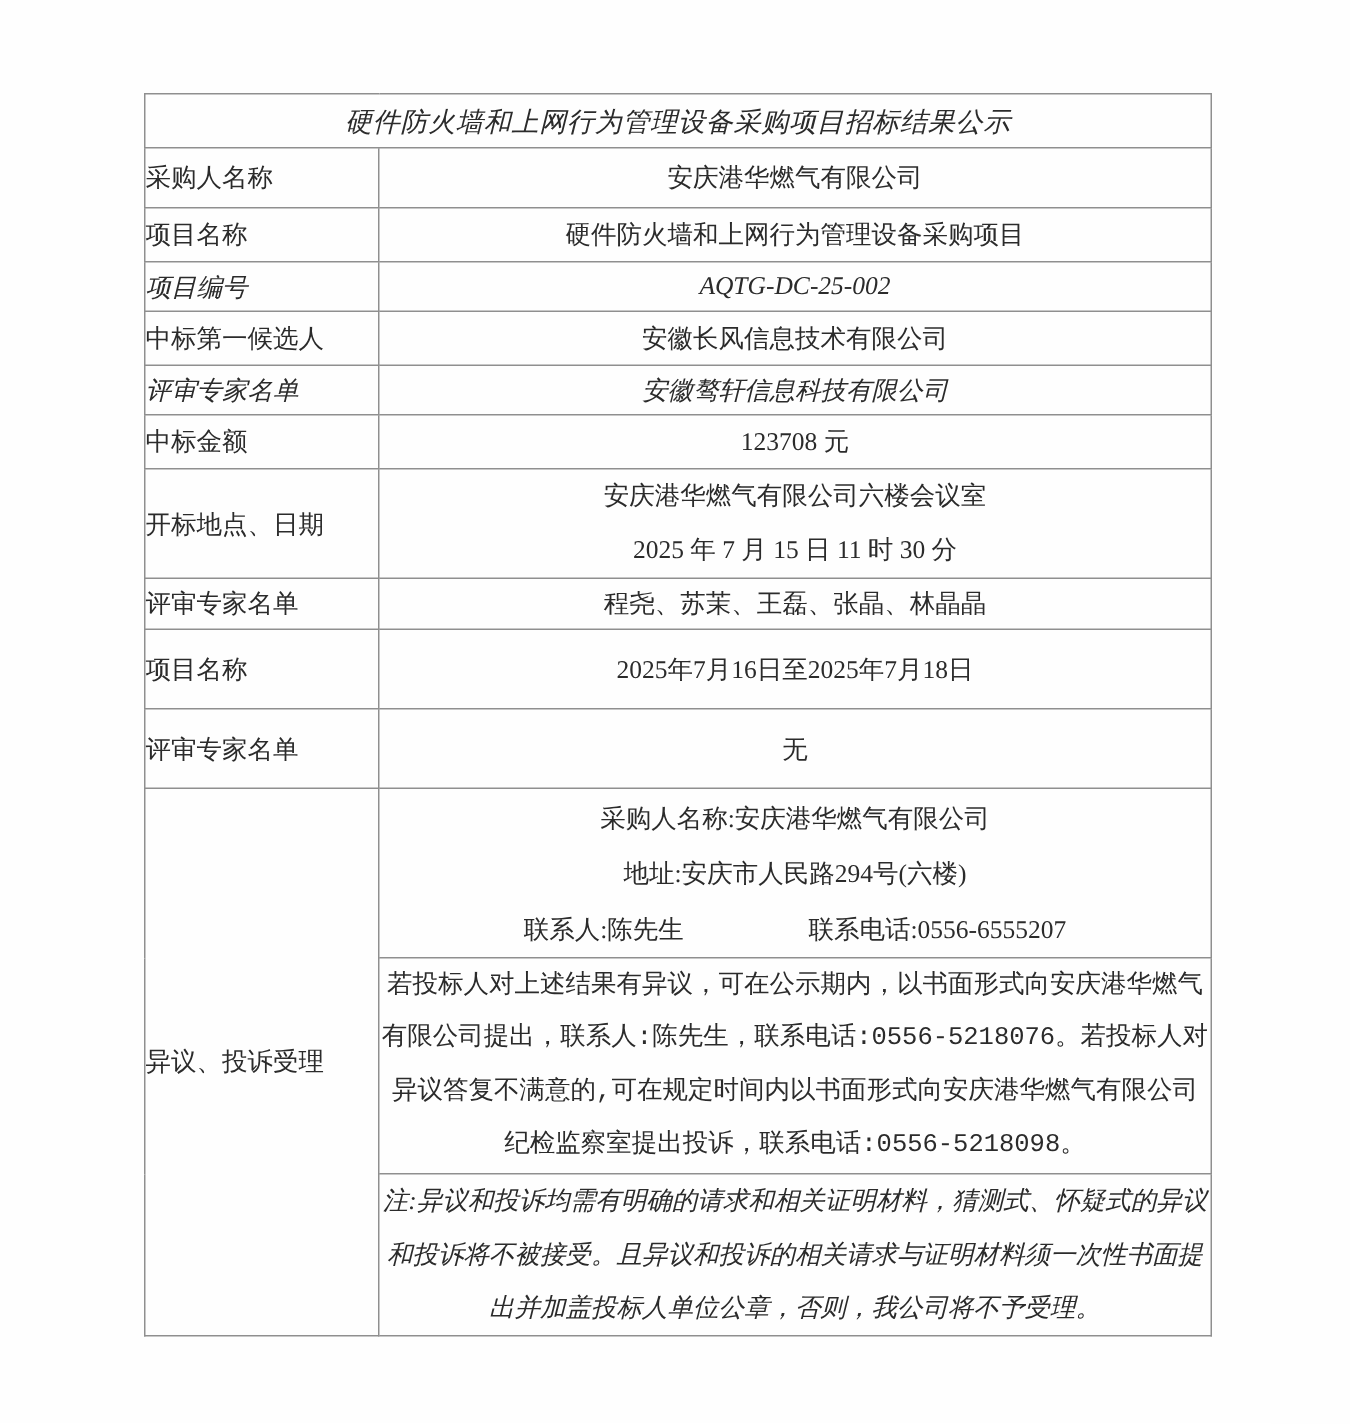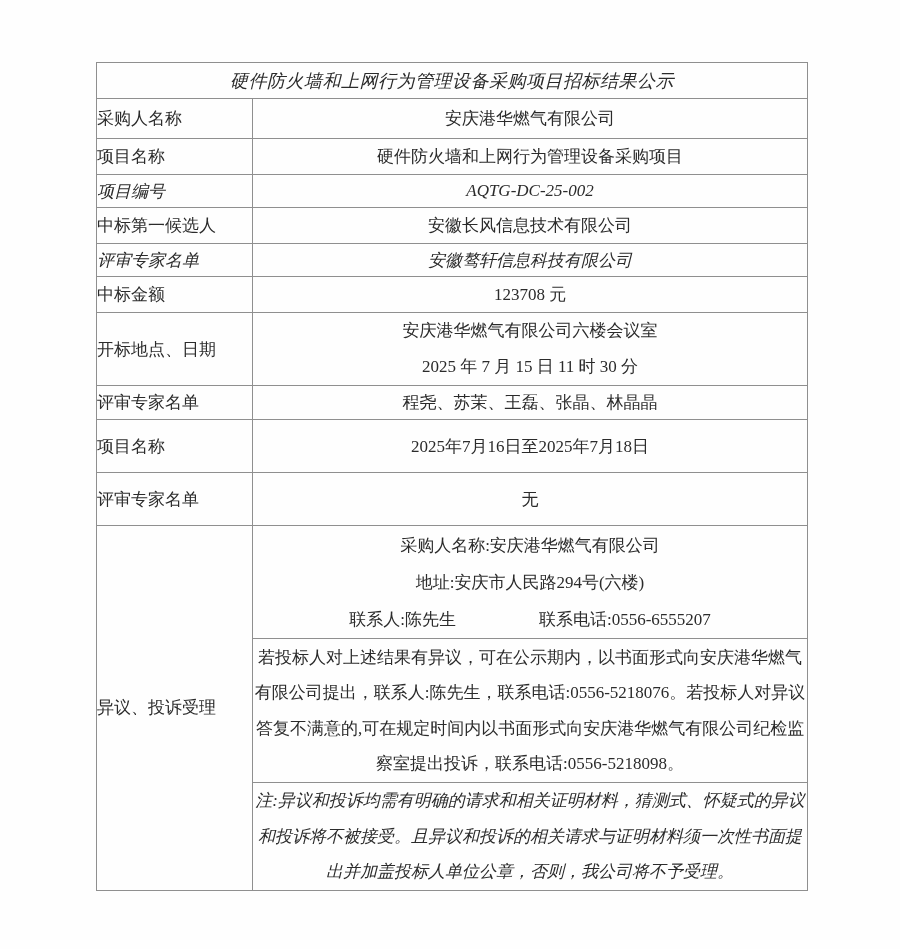--- a/index.html
+++ b/index.html
@@ -54,21 +54,21 @@
     padding-right: 14px;
   }
 
   tr.h36 { height: 36px; }
   tr.h40 { height: 40px; }
   tr.h35 { height: 33px; font-style: italic; }
   tr.h73 { height: 73px; }
   tr.h34 { height: 34px; }
   tr.h53 { height: 53px; }
   tr.h113 { height: 113px; }
-  tr.h144 { height: 144px; }
+  tr.h144 { height: 144px; font-family: Liberation Mono, monospace; }
   tr.h98 { height: 98px; font-style: italic; }
 
   .line36 { line-height: 36px; }
   .line37 { line-height: 37px; }
   .para {
     line-height: 35.5px;
     text-align: justify;
     padding: 2px 0;
   }
   .contact-phone { margin-left: 83px; }

